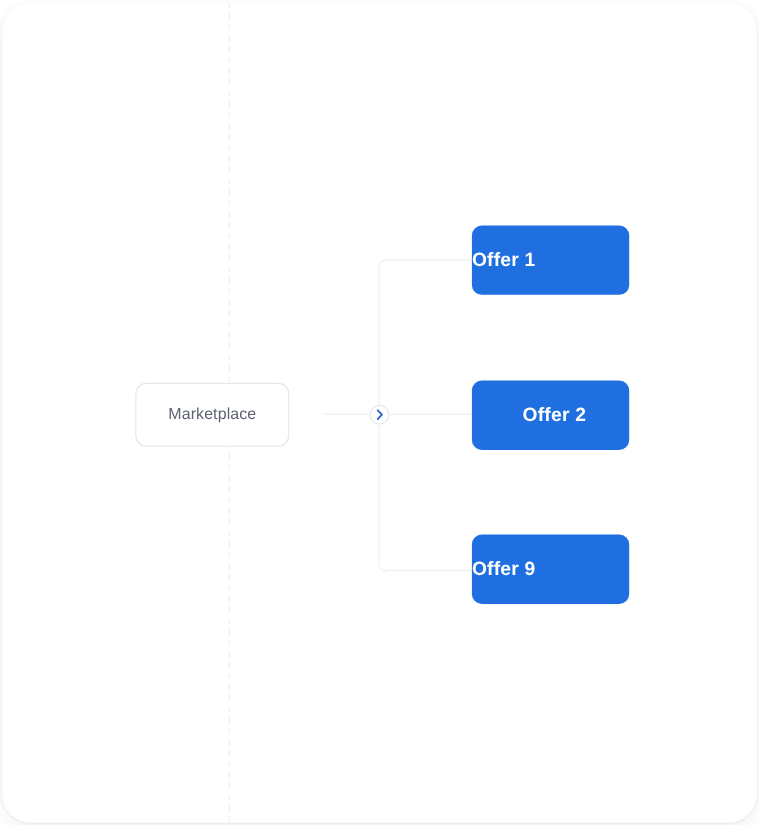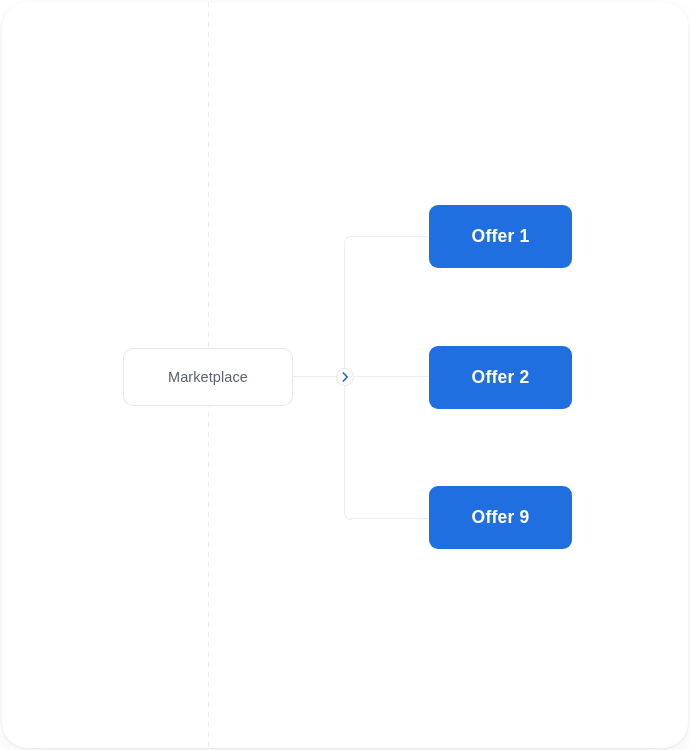--- a/index.html
+++ b/index.html
@@ -41,21 +41,21 @@
         rgba(255,255,255,0) 5px, rgba(255,255,255,0) 10px);
     background-size: 1px 10px;
     background-repeat: repeat-y;
   }
 
   
   .node-source {
     position: absolute;
     left: 121px;
     top: 346px;
-    width: 170px;
+    width: 140px;
     height: 58px;
     box-sizing: border-box;
     border: 1px solid #e4e6ea;
     border-radius: 10px;
     background: #ffffff;
     display: flex;
     align-items: center;
     justify-content: center;
   }
   .node-source-label {
@@ -151,33 +151,32 @@
   .offer-btn {
     position: absolute;
     left: 427px;
     width: 143px;
     height: 63px;
     background: #1f6fe0;
     border-radius: 9px;
     border: none;
     display: flex;
     align-items: center;
-    justify-content: center;
     cursor: pointer;
     padding: 0;
   }
   .offer-btn-label {
     color: #ffffff;
     font-size: 17.5px;
     font-weight: bold;
     letter-spacing: 0.2px;
     white-space: nowrap;
   }
   .offer-1 { top: 203px; }
-  .offer-2 { top: 344px; }
+  .offer-2 { top: 344px; padding-left: 46px; }
   .offer-3 { top: 484px; }
 </style>
 </head>
 <body>
 
 <div class="canvas-card">
 
   <div class="guide-line"></div>
 
   <div class="edge edge-source-stub"></div>

